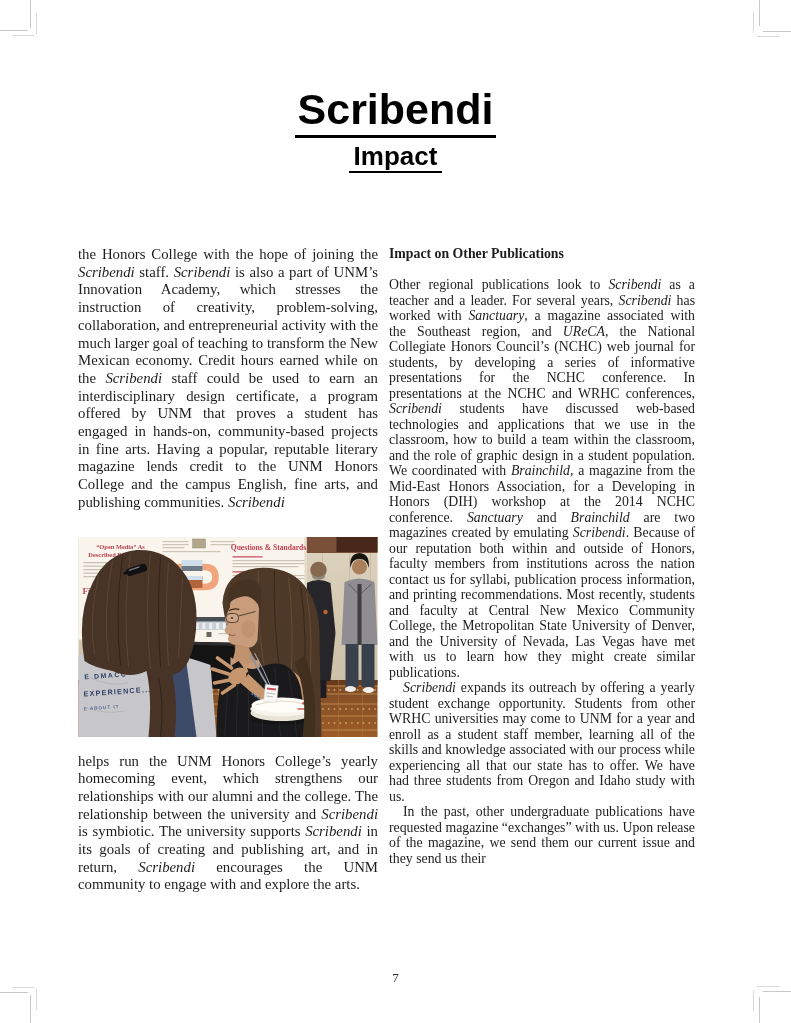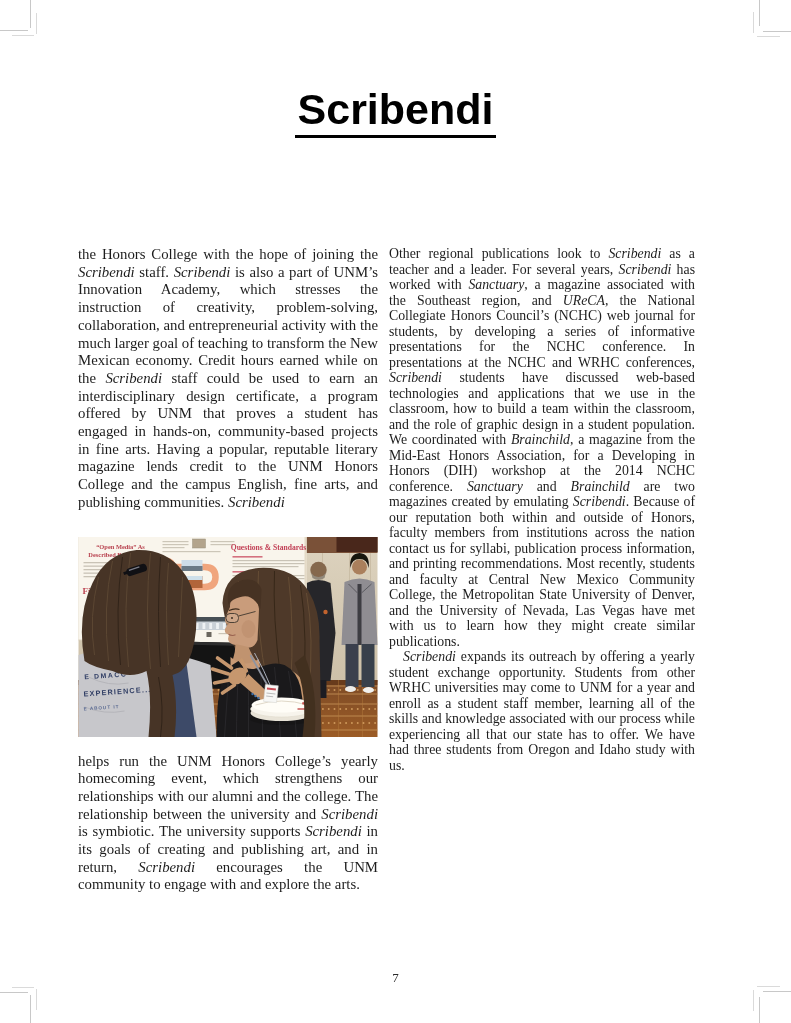--- a/index.html
+++ b/index.html
@@ -55,20 +55,23 @@
   <i class="cm" style="left:0;top:992px;width:28px;height:1.4px"></i>
   <i class="cm l2" style="left:12px;top:987px;width:22px;height:1.4px"></i>
 
   <i class="cm" style="left:759px;top:997px;width:1.4px;height:26px"></i>
   <i class="cm l2" style="left:753px;top:990px;width:1.4px;height:21px"></i>
   <i class="cm" style="left:763px;top:991px;width:28px;height:1.4px"></i>
   <i class="cm l2" style="left:757px;top:986px;width:23px;height:1.4px"></i>
 
   <header class="title-block">
     <h1><span class="title-main">Scribendi</span></h1>
+    <div class="title-sub-wrap">
+        <h2><span class="title-sub">Impact</span></h2>
+      </div>
   </header>
 
   <main class="columns">
 
     <div class="col col-left">
       <p class="body-text">the Honors College with the hope of joining the <i>Scribendi</i> staff. <i>Scribendi</i> is also a part of UNM’s Innovation Academy, which stresses the instruction of creativity, problem-solving, collaboration, and entrepreneurial activity with the much larger goal of teaching to transform the New Mexican economy. Credit hours earned while on the <i>Scribendi</i> staff could be used to earn an interdisciplinary design certificate, a program offered by UNM that proves a student has engaged in hands-on, community-based projects in fine arts. Having a popular, reputable literary magazine lends credit to the UNM Honors College and the campus English, fine arts, and publishing communities. <i>Scribendi</i></p>
 
       <figure class="photo" aria-label="Two students talking in front of a Scribendi poster presentation at a conference">
         <svg width="300" height="200" viewBox="0 0 299 200">
           <defs>
@@ -294,22 +297,24 @@
             </g>
             <path d="M226 118 Q240 152 236 200 L224 200 Q230 156 216 126 Z" fill="#42301f"></path>
           </g>
         </svg>
       </figure>
 
       <p class="body-text">helps run the UNM Honors College’s yearly homecoming event, which strengthens our relationships with our alumni and the college. The relationship between the university and <i>Scribendi</i> is symbiotic. The university supports <i>Scribendi</i> in its goals of creating and publishing art, and in return, <i>Scribendi</i> encourages the UNM community to engage with and explore the arts.</p>
     </div>
 
     <div class="col col-right">
+      <h3 class="col-heading">Impact on Other Publications</h3>
       <p class="body-text">Other regional publications look to <i>Scribendi</i> as a teacher and a leader. For several years, <i>Scribendi</i> has worked with <i>Sanctuary</i>, a magazine associated with the Southeast region, and <i>UReCA</i>, the National Collegiate Honors Council’s (NCHC) web journal for students, by developing a series of informative presentations for the NCHC conference. In presentations at the NCHC and WRHC conferences, <i>Scribendi</i> students have discussed web-based technologies and applications that we use in the classroom, how to build a team within the classroom, and the role of graphic design in a student population. We coordinated with <i>Brainchild</i>, a magazine from the Mid-East Honors Association, for a Developing in Honors (DIH) workshop at the 2014 NCHC conference. <i>Sanctuary</i> and <i>Brainchild</i> are two magazines created by emulating <i>Scribendi</i>. Because of our reputation both within and outside of Honors, faculty members from institutions across the nation contact us for syllabi, publication process information, and printing recommendations. Most recently, students and faculty at Central New Mexico Community College, the Metropolitan State University of Denver, and the University of Nevada, Las Vegas have met with us to learn how they might create similar publications.</p>
       <p class="body-text indent"><i>Scribendi</i> expands its outreach by offering a yearly student exchange opportunity. Students from other WRHC universities may come to UNM for a year and enroll as a student staff member, learning all of the skills and knowledge associated with our process while experiencing all that our state has to offer. We have had three students from Oregon and Idaho study with us.</p>
+      <p class="body-text indent">In the past, other undergraduate publications have requested magazine “exchanges” with us. Upon release of the magazine, we send them our current issue and they send us their</p>
     </div>
 
   </main>
 
   <footer>
     <div class="page-number">7</div>
   </footer>
 
 </div>
 

